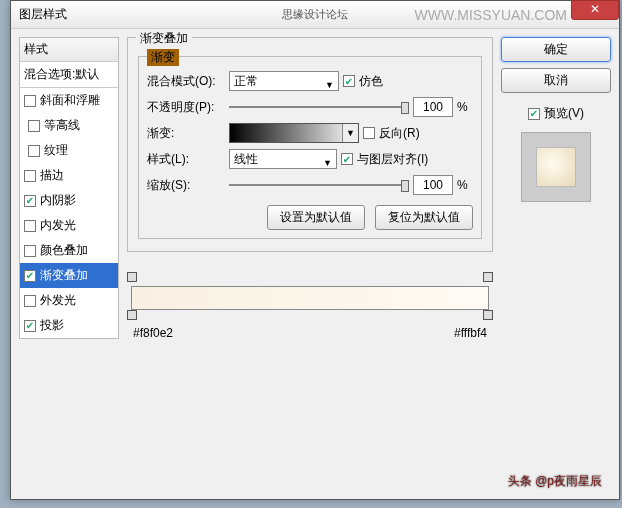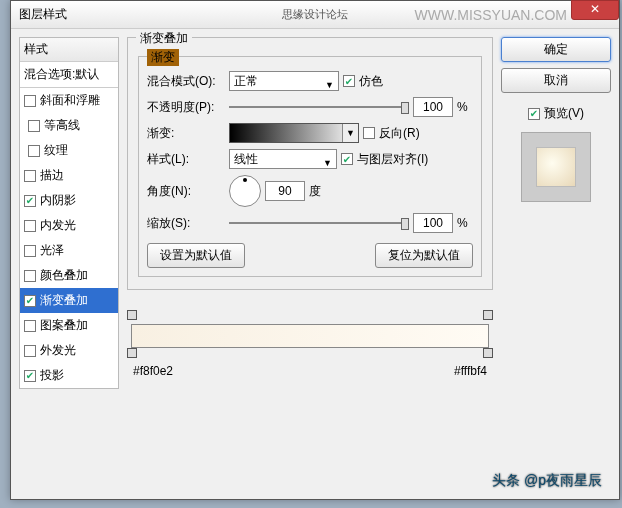--- a/index.html
+++ b/index.html
@@ -29,34 +29,34 @@
 .select .arrow { font-size: 9px; }
 .slider { height: 14px; position: relative; flex: 1; }
 .slider .track { position: absolute; top: 6px; left: 0; right: 0; height: 2px; background: #888; }
 .slider .thumb { position: absolute; top: 2px; width: 8px; height: 12px; background: #ddd; border: 1px solid #666; }
 .numbox { width: 40px; height: 20px; border: 1px solid #888; background: #fff; text-align: center; line-height: 18px; }
 .pct { width: 16px; }
 .gradswatch { flex: 1; height: 20px; border: 1px solid #555; background: linear-gradient(90deg,#000,#fff); display: flex; justify-content: flex-end; }
 .gradswatch .ar { width: 16px; background: #eee; border-left: 1px solid #888; text-align: center; font-size: 9px; line-height: 18px; }
 .anglectl { width: 32px; height: 32px; border: 1px solid #888; border-radius: 50%; background: #fff; position: relative; }
 .anglectl .dot { position: absolute; width: 4px; height: 4px; background: #000; border-radius: 50%; top: 2px; left: 13px; }
-.btnrow { display: flex; justify-content: space-between; gap: 10px; margin-top: 10px; }
+.btnrow { display: flex; justify-content: flex-end; gap: 10px; margin-top: 10px; }
 .btn { border: 1px solid #888; background: linear-gradient(#fff,#e4e4e4); padding: 3px 12px; border-radius: 3px; cursor: pointer; }
 .rightcol { width: 110px; display: flex; flex-direction: column; gap: 6px; align-items: stretch; }
 .rightcol .btn { text-align: center; }
 .rightcol .btn.primary { border-color: #4a80d0; box-shadow: 0 0 3px #6aa0f0; }
 .previewrow { display: flex; align-items: center; gap: 4px; justify-content: center; margin-top: 6px; }
 .preview { width: 70px; height: 70px; background: #ccc; border: 1px solid #aaa; display: flex; align-items: center; justify-content: center; margin: 4px auto; }
 .preview .inner { width: 40px; height: 40px; background: radial-gradient(circle at 40% 40%, #fffdf0, #e8d8b8); border: 1px solid #bbb; }
 .gradeditor { margin-top: 20px; }
 .gradbar { height: 24px; border: 1px solid #888; background: linear-gradient(90deg,#f8f0e2,#fffbf4); position: relative; margin: 0 4px; }
 .stoprow { display: flex; justify-content: space-between; position: relative; height: 14px; margin: 0 0px; }
 .stop { width: 10px; height: 10px; background: #ddd; border: 1px solid #555; }
 .colorlabels { display: flex; justify-content: space-between; padding: 2px 6px; }
-.watermark { position: absolute; right: 20px; bottom: 18px; color: #0c4a6e; text-shadow: 0 0 2px #000; font-size: 14px; }
+.watermark { position: absolute; right: 20px; bottom: 18px; color: #7f1d1d; text-shadow: 0 0 2px #000; font-size: 12px; }
 .cb { width: 12px; height: 12px; border: 1px solid #777; background: #fff; display: inline-flex; align-items: center; justify-content: center; font-size: 10px; color: #2a6; }
 </style>
 </head>
 <body>
 
 <div class="window">
   <div class="titlebar">
     <span class="title">图层样式</span>
     <span class="subtitle">思缘设计论坛</span>
     <span class="url">WWW.MISSYUAN.COM</span>
@@ -87,33 +87,25 @@
             <div class="row">
               <span class="cb">✔</span>
               <span>内阴影</span>
             </div>
             <div class="row">
               <span class="cb"></span>
               <span>内发光</span>
             </div>
             <div class="row">
               <span class="cb"></span>
-              <span>光泽</span>
-            </div>
-            <div class="row">
-              <span class="cb"></span>
               <span>颜色叠加</span>
             </div>
             <div class="row sel">
               <span class="cb">✔</span>
               <span>渐变叠加</span>
-            </div>
-            <div class="row">
-              <span class="cb"></span>
-              <span>图案叠加</span>
             </div>
             <div class="row">
               <span class="cb"></span>
               <span>外发光</span>
             </div>
             <div class="row">
               <span class="cb">✔</span>
               <span>投影</span>
             </div>
           </div>
@@ -157,28 +149,20 @@
           <div class="formrow">
             <div class="lbl">样式(L):</div>
             <div class="select" style="width:108px">
               <span>线性</span>
               <span class="arrow">▼</span>
             </div>
             <span class="cb">✔</span>
             <span>与图层对齐(I)</span>
           </div>
 
-          <div class="formrow">
-            <div class="lbl">角度(N):</div>
-            <div class="anglectl">
-                <div class="dot"></div>
-              </div>
-            <div class="numbox">90</div>
-            <span>度</span>
-          </div>
 
           <div class="formrow">
             <div class="lbl">缩放(S):</div>
             <div class="slider" style="width:120px">
               <div class="track"></div>
                 <div class="thumb" style="right:0"></div>
             </div>
             <div class="numbox">100</div>
             <div class="pct">%</div>
           </div>

